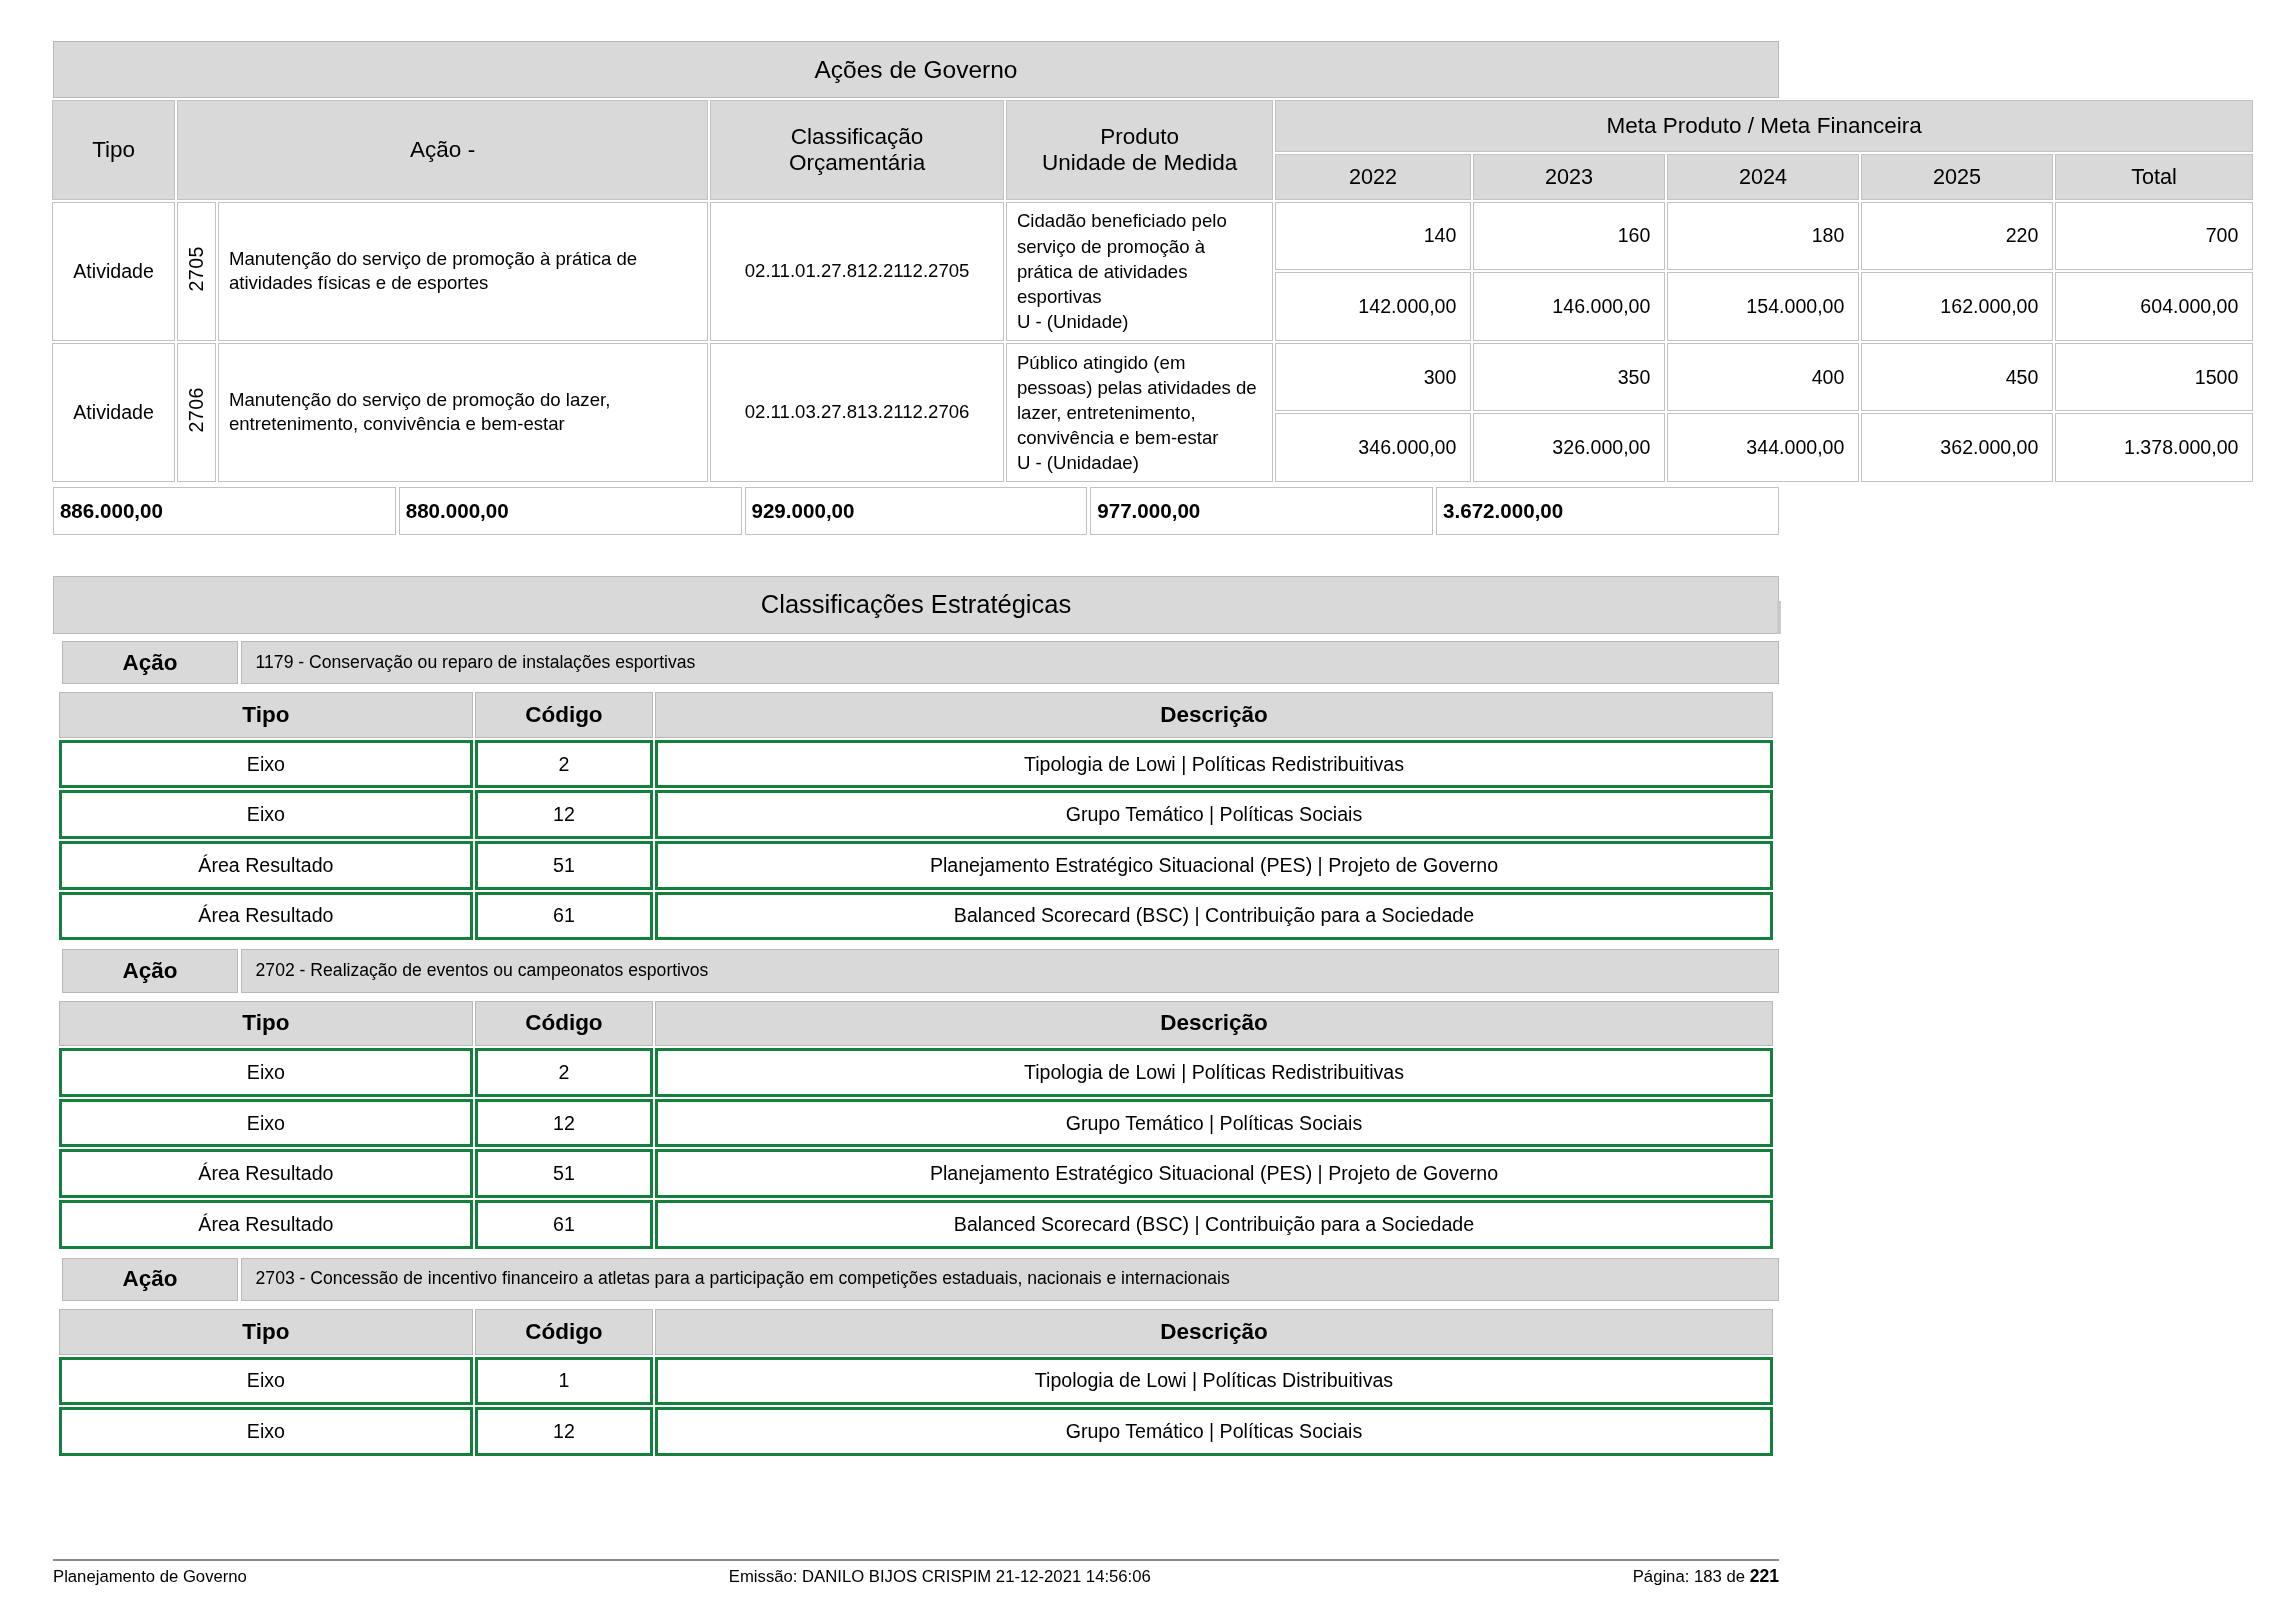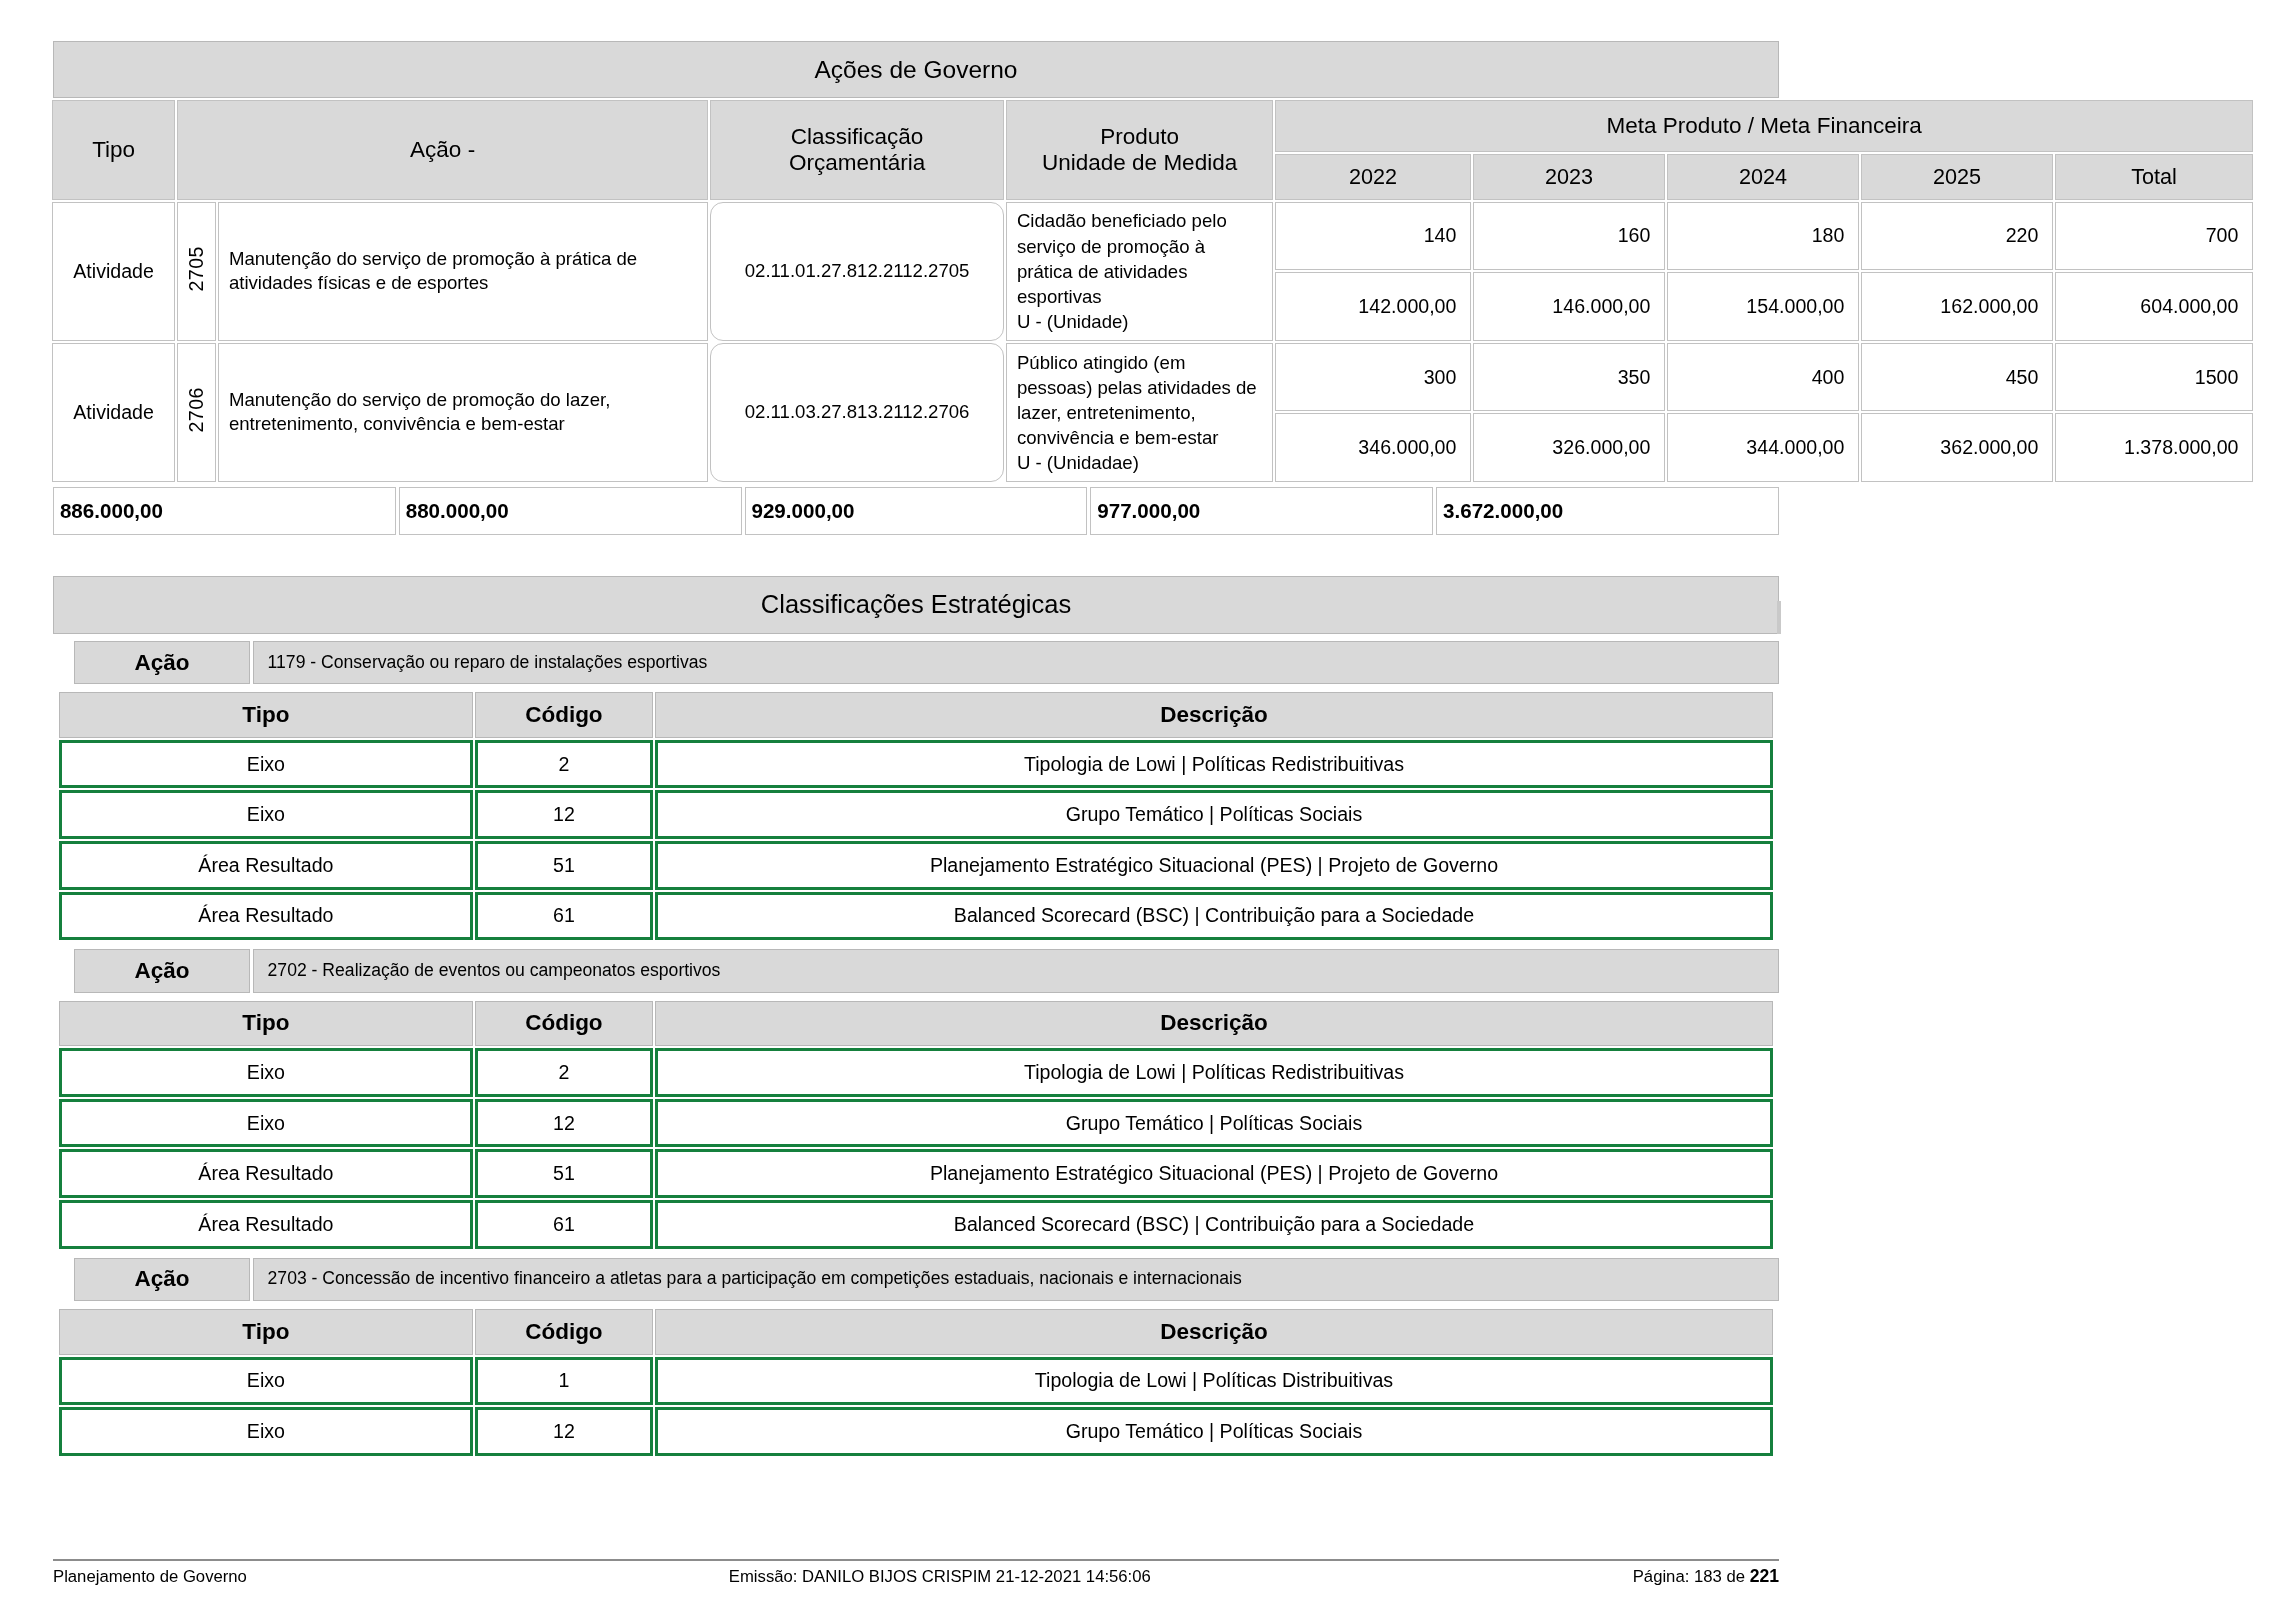--- a/index.html
+++ b/index.html
@@ -71,21 +71,21 @@
     padding: 0;
   }
   .vert {
     writing-mode: vertical-rl;
     transform: rotate(180deg);
     display: inline-block;
     font-size: 19.6px;
     letter-spacing: 0.5px;
   }
   .cell.acao-desc { font-size: 18.6px; line-height: 1.32; }
-  .cell.classif   { text-align: center; font-size: 18.6px; border-radius: 13px; }
+  .cell.classif   { text-align: center; font-size: 18.6px; }
   .cell.produto   { font-size: 18.6px; line-height: 1.35; }
   .num {
     border: 1px solid #c2c2c2;
     text-align: right;
     font-size: 19.6px;
     padding: 6.9px 13.7px 6.9px 5.9px;
     background: #fff;
   }
 
   .custo-row {
@@ -121,21 +121,21 @@
     border: 1px solid #b8b8b8;
     text-align: center;
     font-size: 25.5px;
     padding: 13.7px 0;
   }
 
   .acao-row {
     display: flex;
     gap: 2.9px;
     margin-top: 6.9px;
-    margin-left: 21px;
+    margin-left: 9px;
   }
   .acao-label {
     flex: 0 0 176px;
     background: #d9d9d9;
     border: 1px solid #b8b8b8;
     text-align: center;
     font-size: 22.5px;
     font-weight: bold;
     padding: 7.8px 0;
     box-sizing: border-box;

